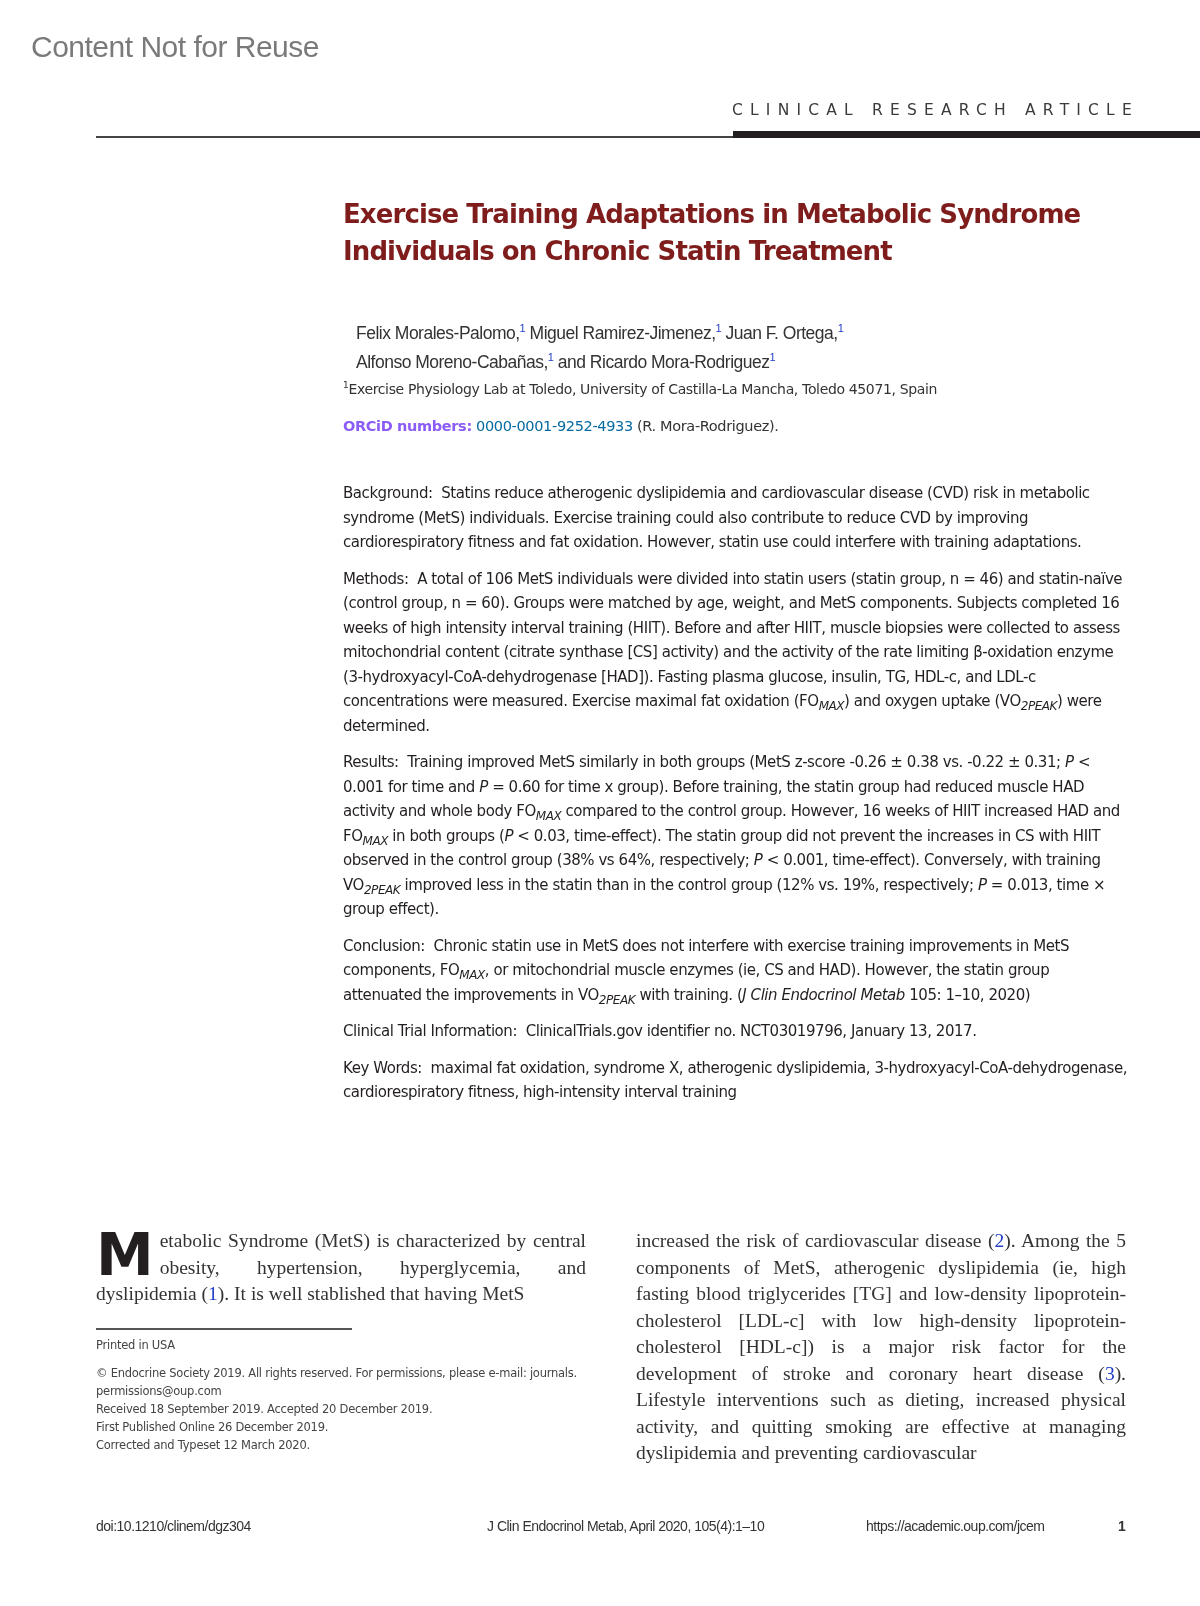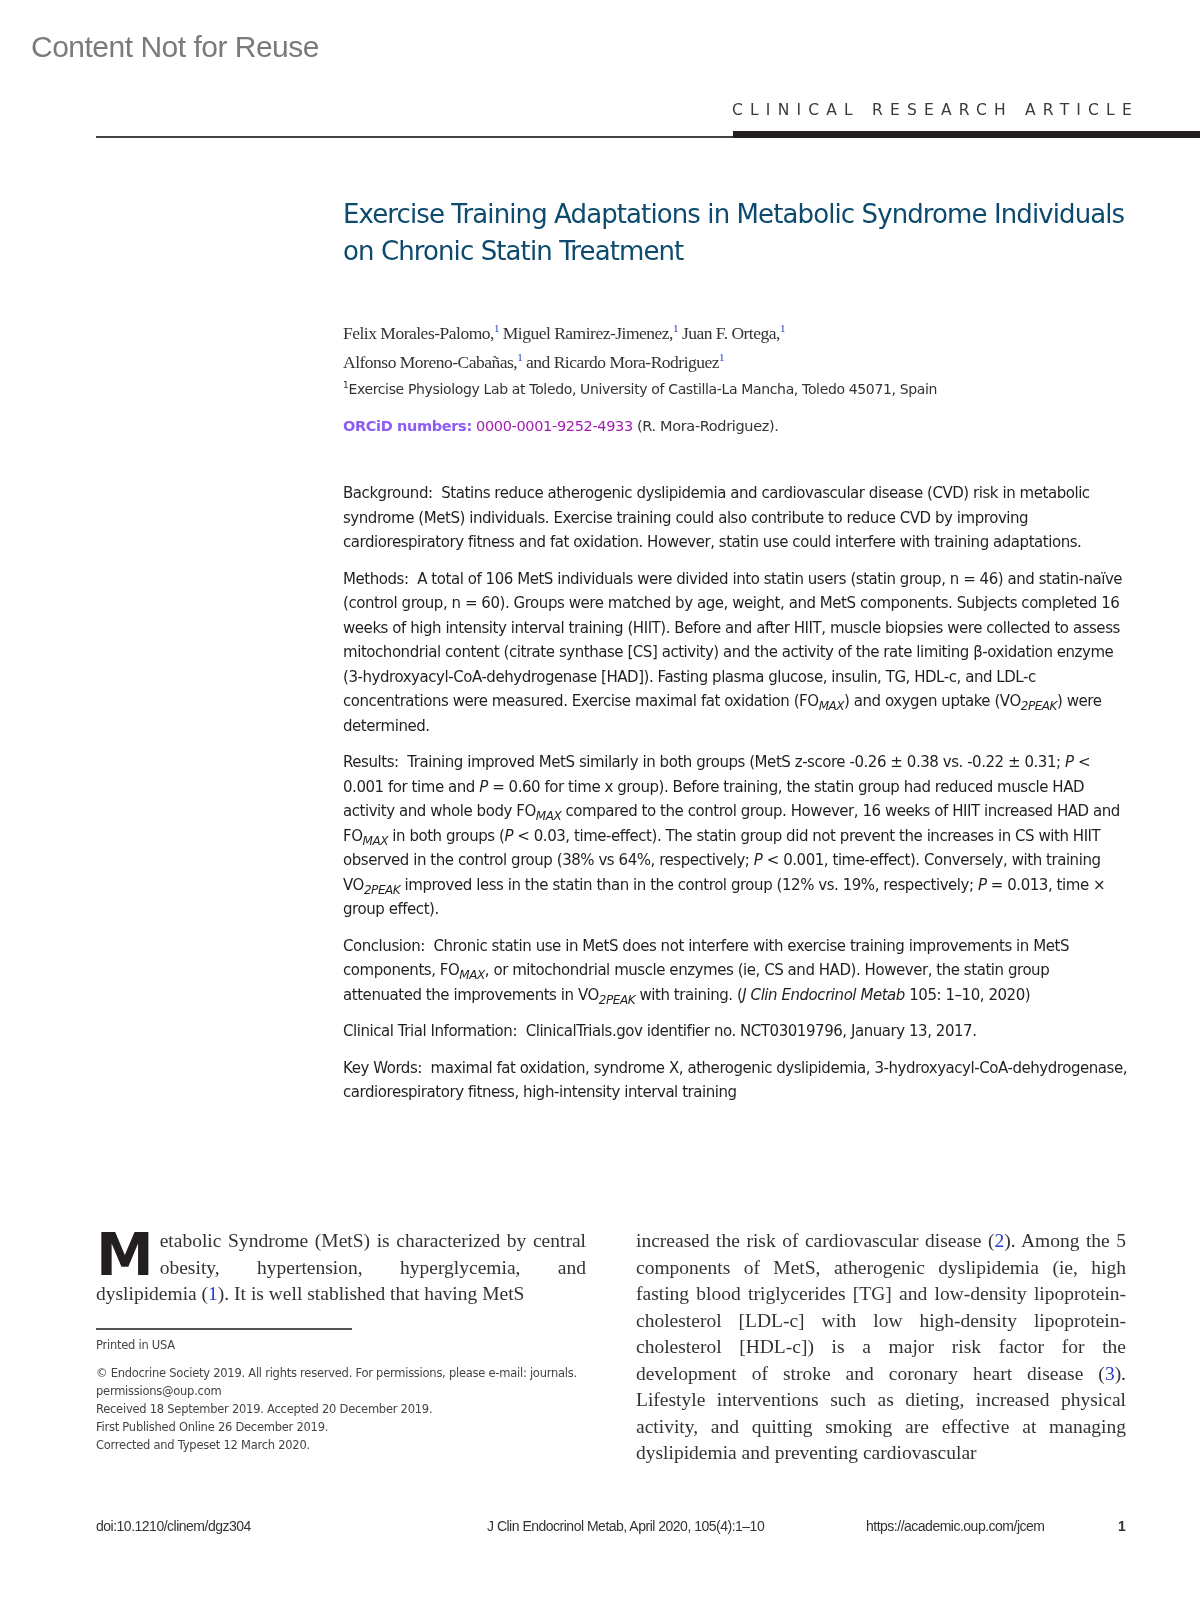--- a/index.html
+++ b/index.html
@@ -15,40 +15,40 @@
     .section-label {
       position: absolute; left: 732px; top: 101px;
       font-family: "DejaVu Sans", sans-serif; font-size: 15.5px; color: #3a3a3a;
       letter-spacing: 7.2px; white-space: nowrap;
     }
     .rule-thin { position: absolute; left: 96px; top: 136px; width: 640px; height: 2px; background: #444; }
     .rule-thick { position: absolute; left: 733px; top: 131px; width: 467px; height: 7px; background: #231f20; }
 
     .title {
       position: absolute; left: 343px; top: 196px; width: 800px;
-      font-family: "DejaVu Sans", sans-serif; font-weight: normal; font-size: 26px; line-height: 37px;
-      color: #0c4a6e; letter-spacing: -0.9px;
+      font-family: "DejaVu Sans", sans-serif; font-weight: bold; font-size: 26px; line-height: 37px;
+      color: #7f1d1d; letter-spacing: -0.9px;
     }
     .authors {
-      position: absolute; left: 343px; top: 316px; width: 780px;
-      font-family: Liberation Serif, serif; font-size: 17.5px; line-height: 24px; color: #333;
+      position: absolute; left: 356px; top: 316px; width: 780px;
+      font-family: Liberation Sans, sans-serif; font-size: 17.5px; line-height: 24px; color: #333;
       letter-spacing: -0.5px;
     }
     .authors sup, .affil sup { color: #1f3cc7; font-size: 11px; }
     .affil sup { color: #333; font-size: 9px; }
     .affil {
       position: absolute; left: 343px; top: 380px; width: 780px;
       font-family: "DejaVu Sans", sans-serif; font-size: 14px; color: #333; letter-spacing: -0.35px;
     }
     .orcid {
       position: absolute; left: 343px; top: 418px; width: 780px;
       font-family: "DejaVu Sans", sans-serif; font-size: 14.5px; color: #333; letter-spacing: -0.35px;
     }
     .orcid b { color: #8b5cf6; }
-    .orcid a { color: #a21caf; text-decoration: none; }
+    .orcid a { color: #0369a1; text-decoration: none; }
 
     .abstract {
       position: absolute; left: 343px; top: 481px; width: 785px;
       font-family: "DejaVu Sans", sans-serif; font-size: 15px; line-height: 24.5px; color: #231f20;
       letter-spacing: -0.45px;
     }
     .abstract p { margin-bottom: 12px; }
     .abstract b { font-weight: normal; margin-top: 11px; }
     .abstract sub { font-size: 12px; vertical-align: -4px; line-height: 0; font-style: italic; }
 

